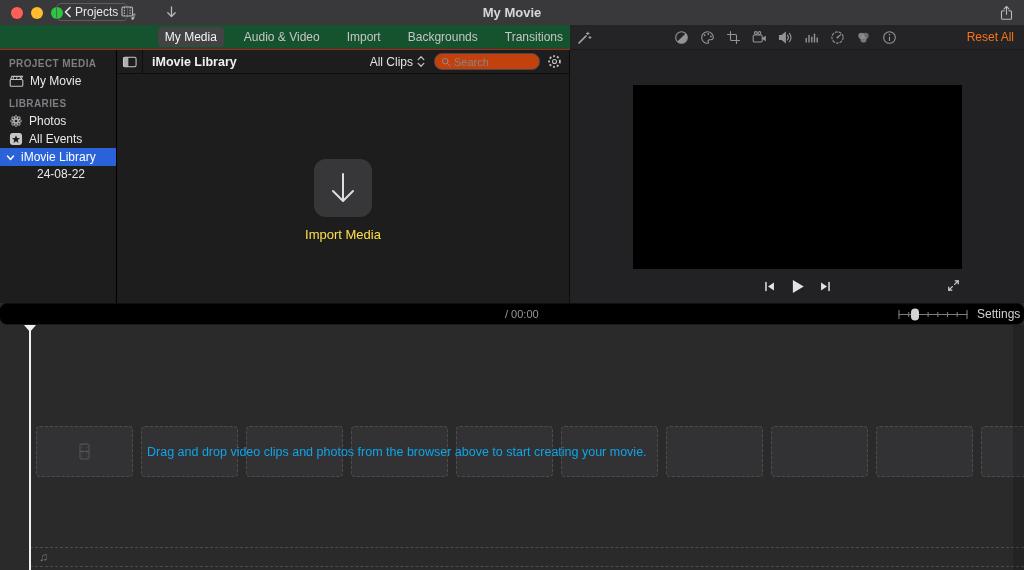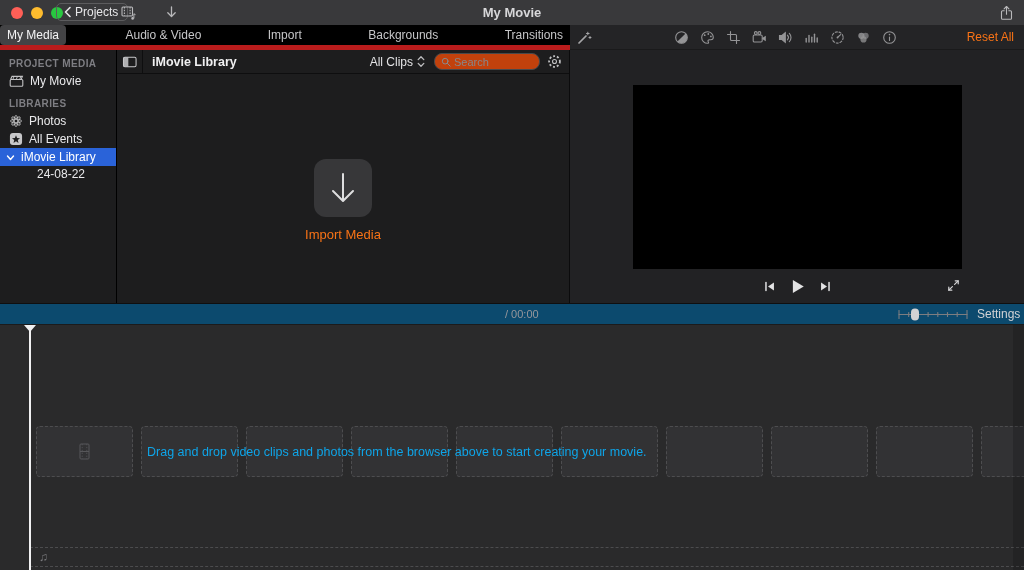--- a/index.html
+++ b/index.html
@@ -10,22 +10,22 @@
   .titlebar{position:absolute;left:0;top:0;width:1024px;height:25px;background:#39393b;}
   .traffic{position:absolute;left:11px;top:7px;display:flex;gap:8px;}
   .traffic span{width:12px;height:12px;border-radius:50%;display:block;}
   .projects-btn{position:absolute;left:56px;top:3px;height:18px;display:flex;align-items:center;gap:3px;
       border:1px solid #5c5c5e;border-radius:5px;background:transparent;padding:0 9px 0 6px;
       color:#e6e6e8;font-size:12px;font-family:inherit;}
   .tb-icon{position:absolute;top:5px;color:#b9b9bb;}
   .window-title{position:absolute;left:0;right:0;top:0;height:25px;line-height:25px;text-align:center;
       font-size:13px;font-weight:700;color:#d8d8da;}
   
-  .tabs-area{position:absolute;left:0;top:25px;width:570px;height:25px;background:#000000;
-      border-bottom:5px solid #b91c1c;display:flex;align-items:center;justify-content:space-between;gap:13px;box-sizing:border-box;}
+  .tabs-area{position:absolute;left:0;top:25px;width:570px;height:25px;background:#14532d;
+      border-bottom:1px solid #b91c1c;display:flex;align-items:center;justify-content:flex-end;gap:13px;box-sizing:border-box;}
   .tab{font-size:12px;color:#c6c6c8;padding:3px 7px;border-radius:4px;cursor:default;}
   .tab.selected{background:#434345;color:#f4f4f5;}
   .viewer-toolbar{position:absolute;left:570px;top:25px;width:454px;height:25px;background:#242426;
       border-bottom:1px solid #1a1a1b;box-sizing:border-box;}
   .viewer-toolbar .wand{position:absolute;left:7px;top:5px;color:#a6a6a8;}
   .adjust-icons{position:absolute;left:104px;top:5px;display:flex;gap:11px;color:#949496;}
   .reset-all{position:absolute;right:10px;top:0;height:25px;line-height:25px;font-size:12px;color:#f97316;
       background:none;border:none;font-family:inherit;padding:0;}
   
   .sidebar{position:absolute;left:0;top:50px;width:117px;height:253px;background:#1d1d1e;
@@ -49,30 +49,30 @@
   .filter .icon{color:#bdbdbf;}
   .search-field{width:92px;height:15px;border:1px solid #49494b;border-radius:8px;background:#c2410c;
       display:flex;align-items:center;gap:3px;padding:0 6px;margin-right:7px;color:#8a8a8d;}
   .search-field input{flex:1;min-width:0;background:transparent;border:none;outline:none;
       font-size:11px;color:#ccc;font-family:inherit;padding:0;}
   .search-field input::placeholder{color:#87878a;}
   .gear-cell{margin-right:7px;color:#bfbfc1;}
   .browser-body{display:flex;flex-direction:column;align-items:center;}
   .import-btn{margin-top:85px;width:58px;height:58px;border-radius:12px;background:#373739;
       display:flex;align-items:center;justify-content:center;color:#dededf;}
-  .import-label{margin-top:10px;font-size:13px;color:#f97316;}
+  .import-label{margin-top:10px;font-size:13px;color:#fde047;}
   
   .viewer{position:absolute;left:570px;top:50px;width:454px;height:253px;background:#222224;}
   .preview{position:absolute;left:63px;top:35px;width:329px;height:184px;background:#000;}
   .transport{position:absolute;left:155px;top:228px;width:145px;display:flex;align-items:center;
       justify-content:center;gap:13px;color:#e3e3e4;}
   .fullscreen{position:absolute;left:376px;top:228px;color:#d6d6d8;}
   
-  .tl-toolbar{position:absolute;left:0;top:303px;width:1024px;height:22px;background:#0c4a6e;
-      border-top:1px solid #0f0f10;border-bottom:1px solid #1b1b1c;box-sizing:border-box;}
+  .tl-toolbar{position:absolute;left:0;top:303px;width:1024px;height:22px;background:#000000;
+      border-top:1px solid #0f0f10;border-bottom:1px solid #1b1b1c;box-sizing:border-box;border-radius:7px;}
   .tl-time{position:absolute;left:505px;top:0;height:20px;line-height:20px;font-size:11px;color:#97979b;}
   .zoom-slider{position:absolute;left:897px;top:3px;color:#7d7d80;}
   .settings-label{position:absolute;left:977px;top:0;height:20px;line-height:20px;font-size:12px;color:#d2d2d4;}
   
   .timeline{position:absolute;left:0;top:325px;width:1024px;height:245px;background:#2a2a2b;overflow:hidden;}
   .clip-row{position:absolute;left:36px;top:101px;display:flex;gap:8px;}
   .clip-slot{width:95px;height:49px;border:1px dashed #4d4d4f;border-radius:4px;background:#323234;
       flex:0 0 auto;display:flex;align-items:center;justify-content:center;color:#57575a;}
   .drop-hint{position:absolute;left:147px;top:120px;font-size:12.5px;color:#0ea5e9;}
   .music-row{position:absolute;left:30px;right:0;top:222px;height:20px;

